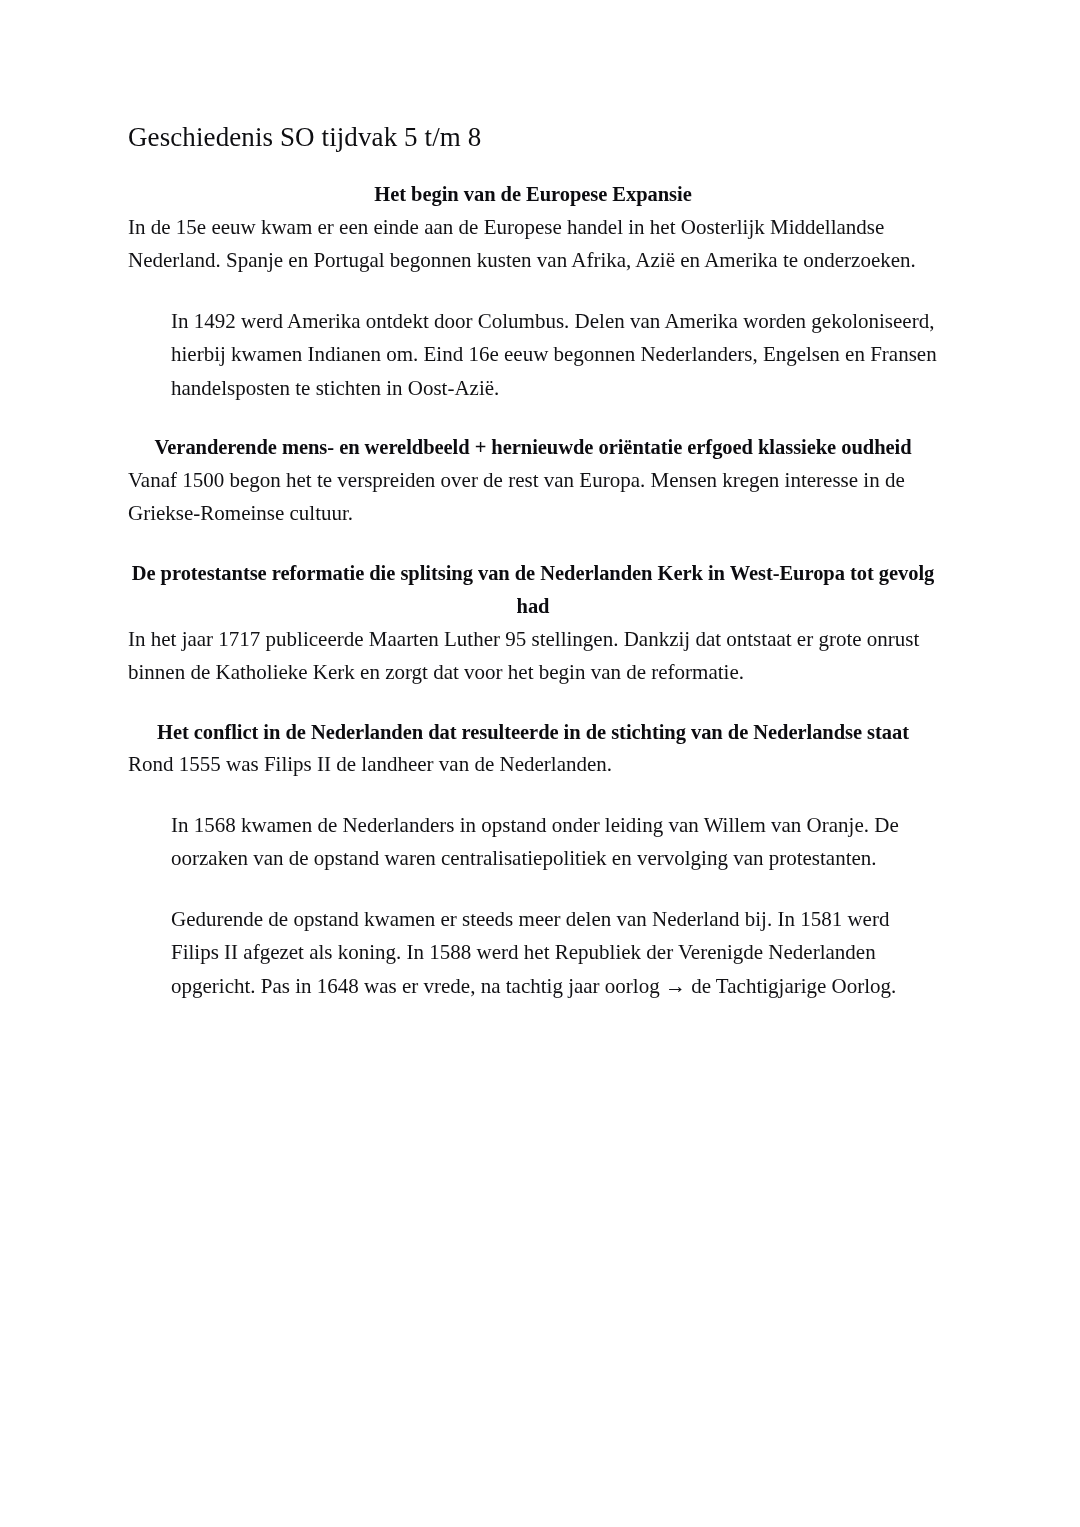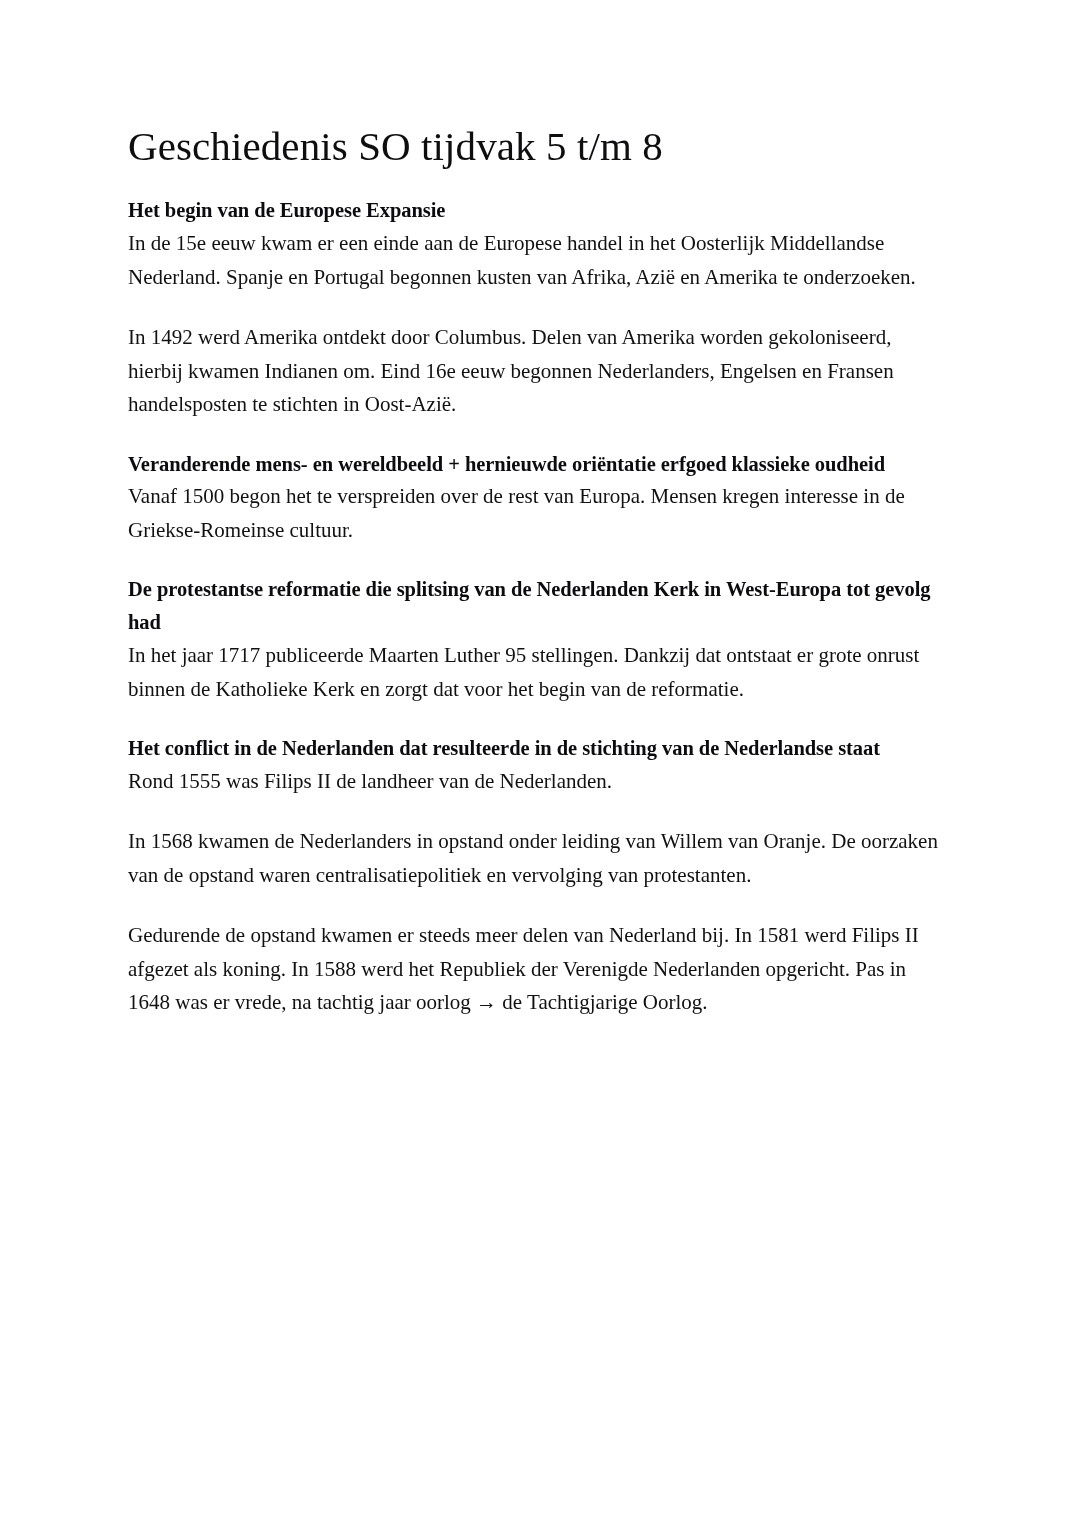--- a/index.html
+++ b/index.html
@@ -22,21 +22,21 @@
     background: #ffffff;
     box-sizing: border-box;
   }
   .content {
     position: absolute;
     left: 128px;
     top: 122px;
     width: 810px;
   }
   .doc-title {
-    font-size: 41px;
+    font-size: 27px;
     font-weight: 400;
     line-height: 1.18;
     letter-spacing: 0.1px;
     margin: 0 0 0 0;
     color: #0e0e11;
   }
   .section-title {
     font-size: 31px;
     font-weight: 400;
     line-height: 1.2;
@@ -49,31 +49,33 @@
   .block.first {
     margin-top: 24px;
   }
   .block-heading {
     font-size: 20.5px;
     font-weight: 700;
     line-height: 1.6;
     margin: 0;
     letter-spacing: -0.05px;
     color: #0c0c10;
+    text-align: center;
   }
   .para {
     font-size: 21px;
     font-weight: 400;
     line-height: 33.5px;
     margin: 0;
     color: #111114;
     text-align: left;
   }
   .para + .para {
     margin-top: 27px;
+    margin-left: 43px;
   }
   .block-heading + .para {
     margin-top: 0;
   }
   .spacer-bottom {
     height: 1px;
   }
 </style>
 </head>
 <body>

